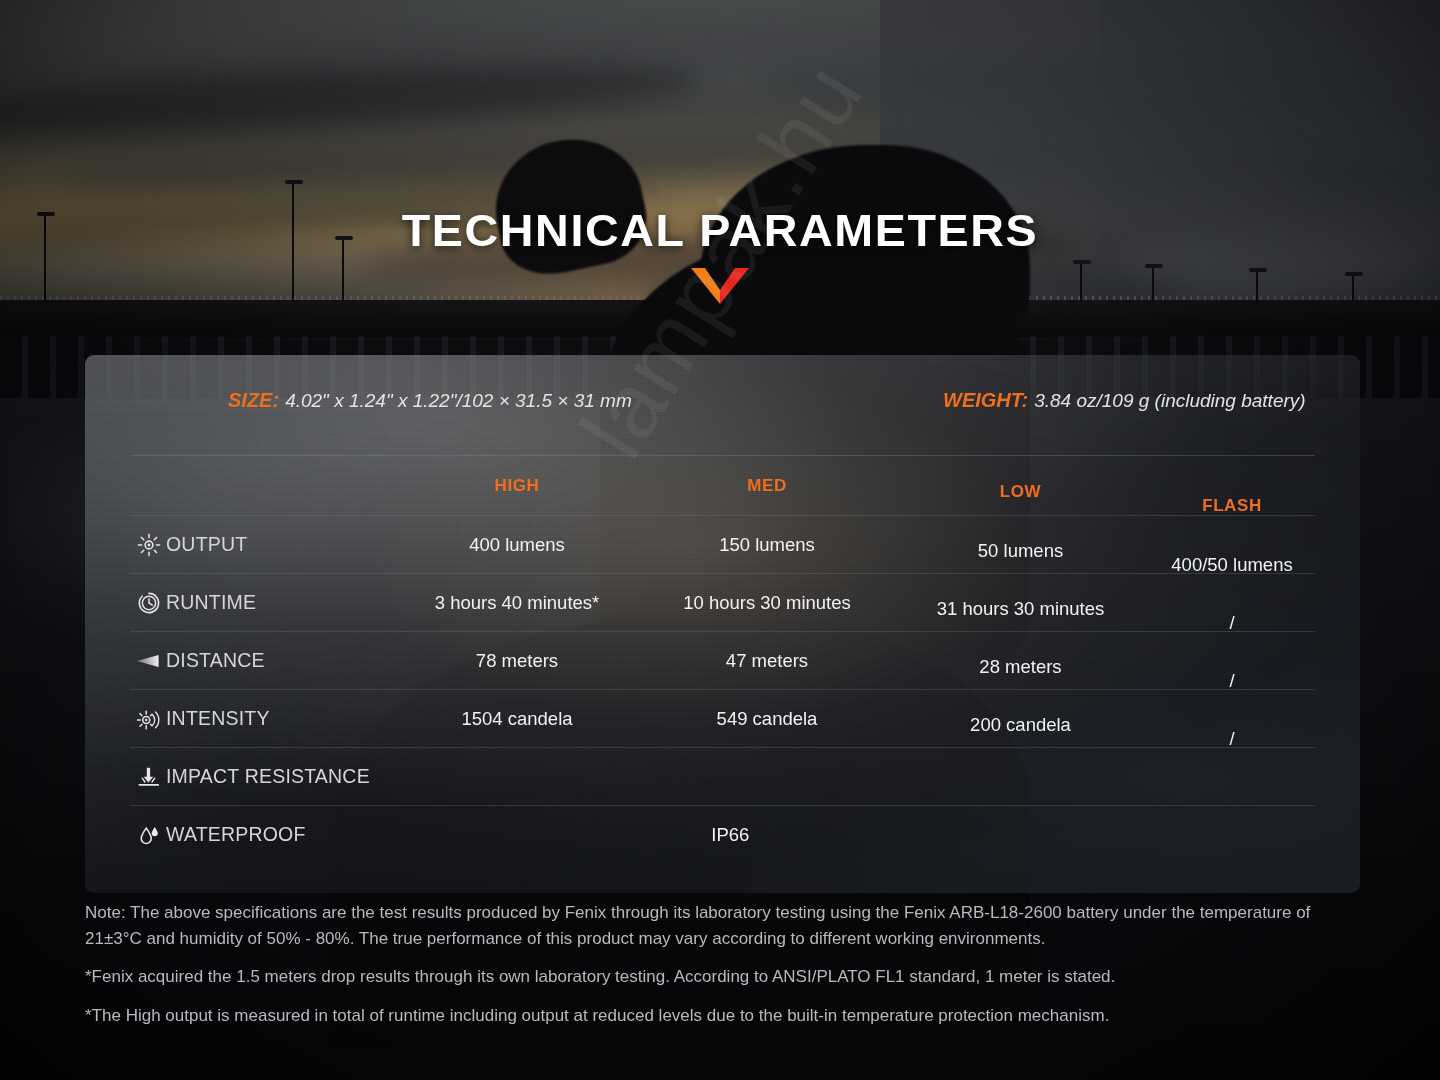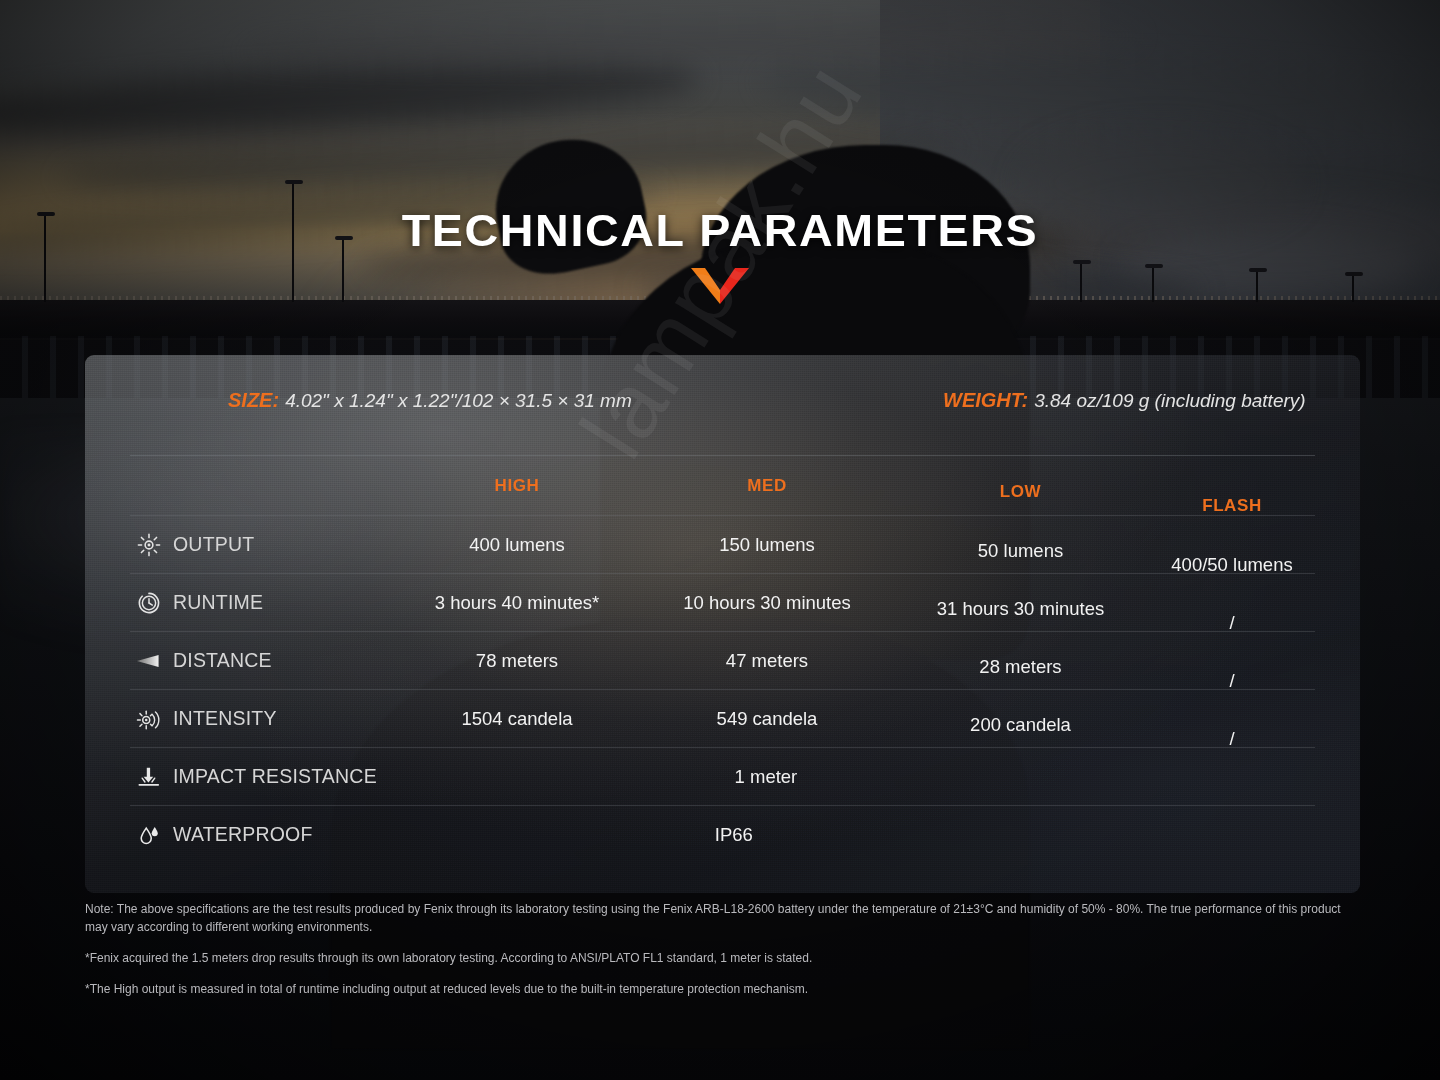--- a/index.html
+++ b/index.html
@@ -150,21 +150,21 @@
   .dim-label { color:#ee6f1e; font-weight:bold; font-size:20px; }
   .dim-value { color:#e4e4e4; }
 
   
   #spec-table { position:absolute; left:45px; right:45px; top:100px; }
   .srow { position:relative; display:flex; align-items:center; border-top:1px solid rgba(120,124,130,.30); }
   .srow.head { height:60px; border-top:1px solid rgba(135,140,148,.34);justify-content:space-between; }
   .srow.data { height:58px; }
 
   .rlabel {
-    width:262px; flex:0 0 262px; display:flex; align-items:center; gap:11px;
+    width:262px; flex:0 0 262px; display:flex; align-items:center; gap:4px;
     padding-left:6px; color:#d6d6d6; font-size:19.5px; letter-spacing:.2px;
   }
   .ricon { width:26px; height:26px; flex:0 0 26px; display:flex; align-items:center; justify-content:center; }
   .cell { flex:1 1 0; text-align:center; color:#f2f2f2; font-size:18.5px; white-space:nowrap; }
   .cell.c-high  { flex:0 0 250px; }
   .cell.c-med   { flex:0 0 250px; }
   .cell.c-low   { flex:0 0 257px;margin-top:12px; }
   .cell.c-flash { flex:1 1 auto;margin-top:40px; }
   .srow.head .cell { color:#ee6f1e; font-weight:bold; font-size:17px; letter-spacing:.6px; }
   .cell.span-all { flex:1 1 auto; text-align:center; padding-right:160px; }
@@ -175,21 +175,21 @@
   #watermark {
     position:absolute; left:560px; top:420px; z-index:7;
     font-size:92px; color:rgba(225,225,230,.075); font-weight:normal;
     transform:rotate(-58deg); transform-origin:left top;
     letter-spacing:2px; pointer-events:none; white-space:nowrap;
   }
 
   
   #footnotes {
     position:absolute; left:85px; top:900px; width:1280px; z-index:5;
-    color:#b9b9bd; font-size:12px; line-height:1.5;
+    color:#b9b9bd; font-size:17px; line-height:1.5;
   }
   #footnotes p { margin-bottom:13px; }
   #footnotes p:last-child { margin-bottom:8px; }
 </style>
 </head>
 <body>
 
 <div id="bg">
   <div class="sky"></div>
   <div class="sky-right"></div>
@@ -386,21 +386,20 @@
               <polygon points="7.2,12.6 17.6,12.6 12.4,19 " fill="#e8e8e8"></polygon>
               <g stroke="#e8e8e8" stroke-width="1.5" stroke-linecap="round">
                 <line x1="5.6" y1="14.2" x2="8.6" y2="18.4"></line>
                 <line x1="19.2" y1="14.2" x2="16.2" y2="18.4"></line>
               </g>
               <line x1="2.5" y1="21.6" x2="23" y2="21.6" stroke="#e8e8e8" stroke-width="1.8" stroke-linecap="round"></line>
             </svg>
           </span>
           <span>IMPACT RESISTANCE</span>
         </div>
-        <div class="cell span-all">1 meter</div>
       </div>
 
       <div class="srow wide">
         <div class="rlabel wide">
           <span class="ricon">
             <svg viewBox="0 0 26 26" width="24" height="24">
               <path d="M10 5.6 C10 5.6 4.6 13.2 4.6 16.8 a5.4 5.4 0 0 0 10.8 0 C15.4 13.2 10 5.6 10 5.6 Z" fill="none" stroke="#eaeaea" stroke-width="1.7"></path>
               <path d="M19.2 4.2 C19.2 4.2 15.9 8.8 15.9 11 a3.3 3.3 0 0 0 6.6 0 C22.5 8.8 19.2 4.2 19.2 4.2 Z" fill="#eaeaea"></path>
             </svg>
           </span>

